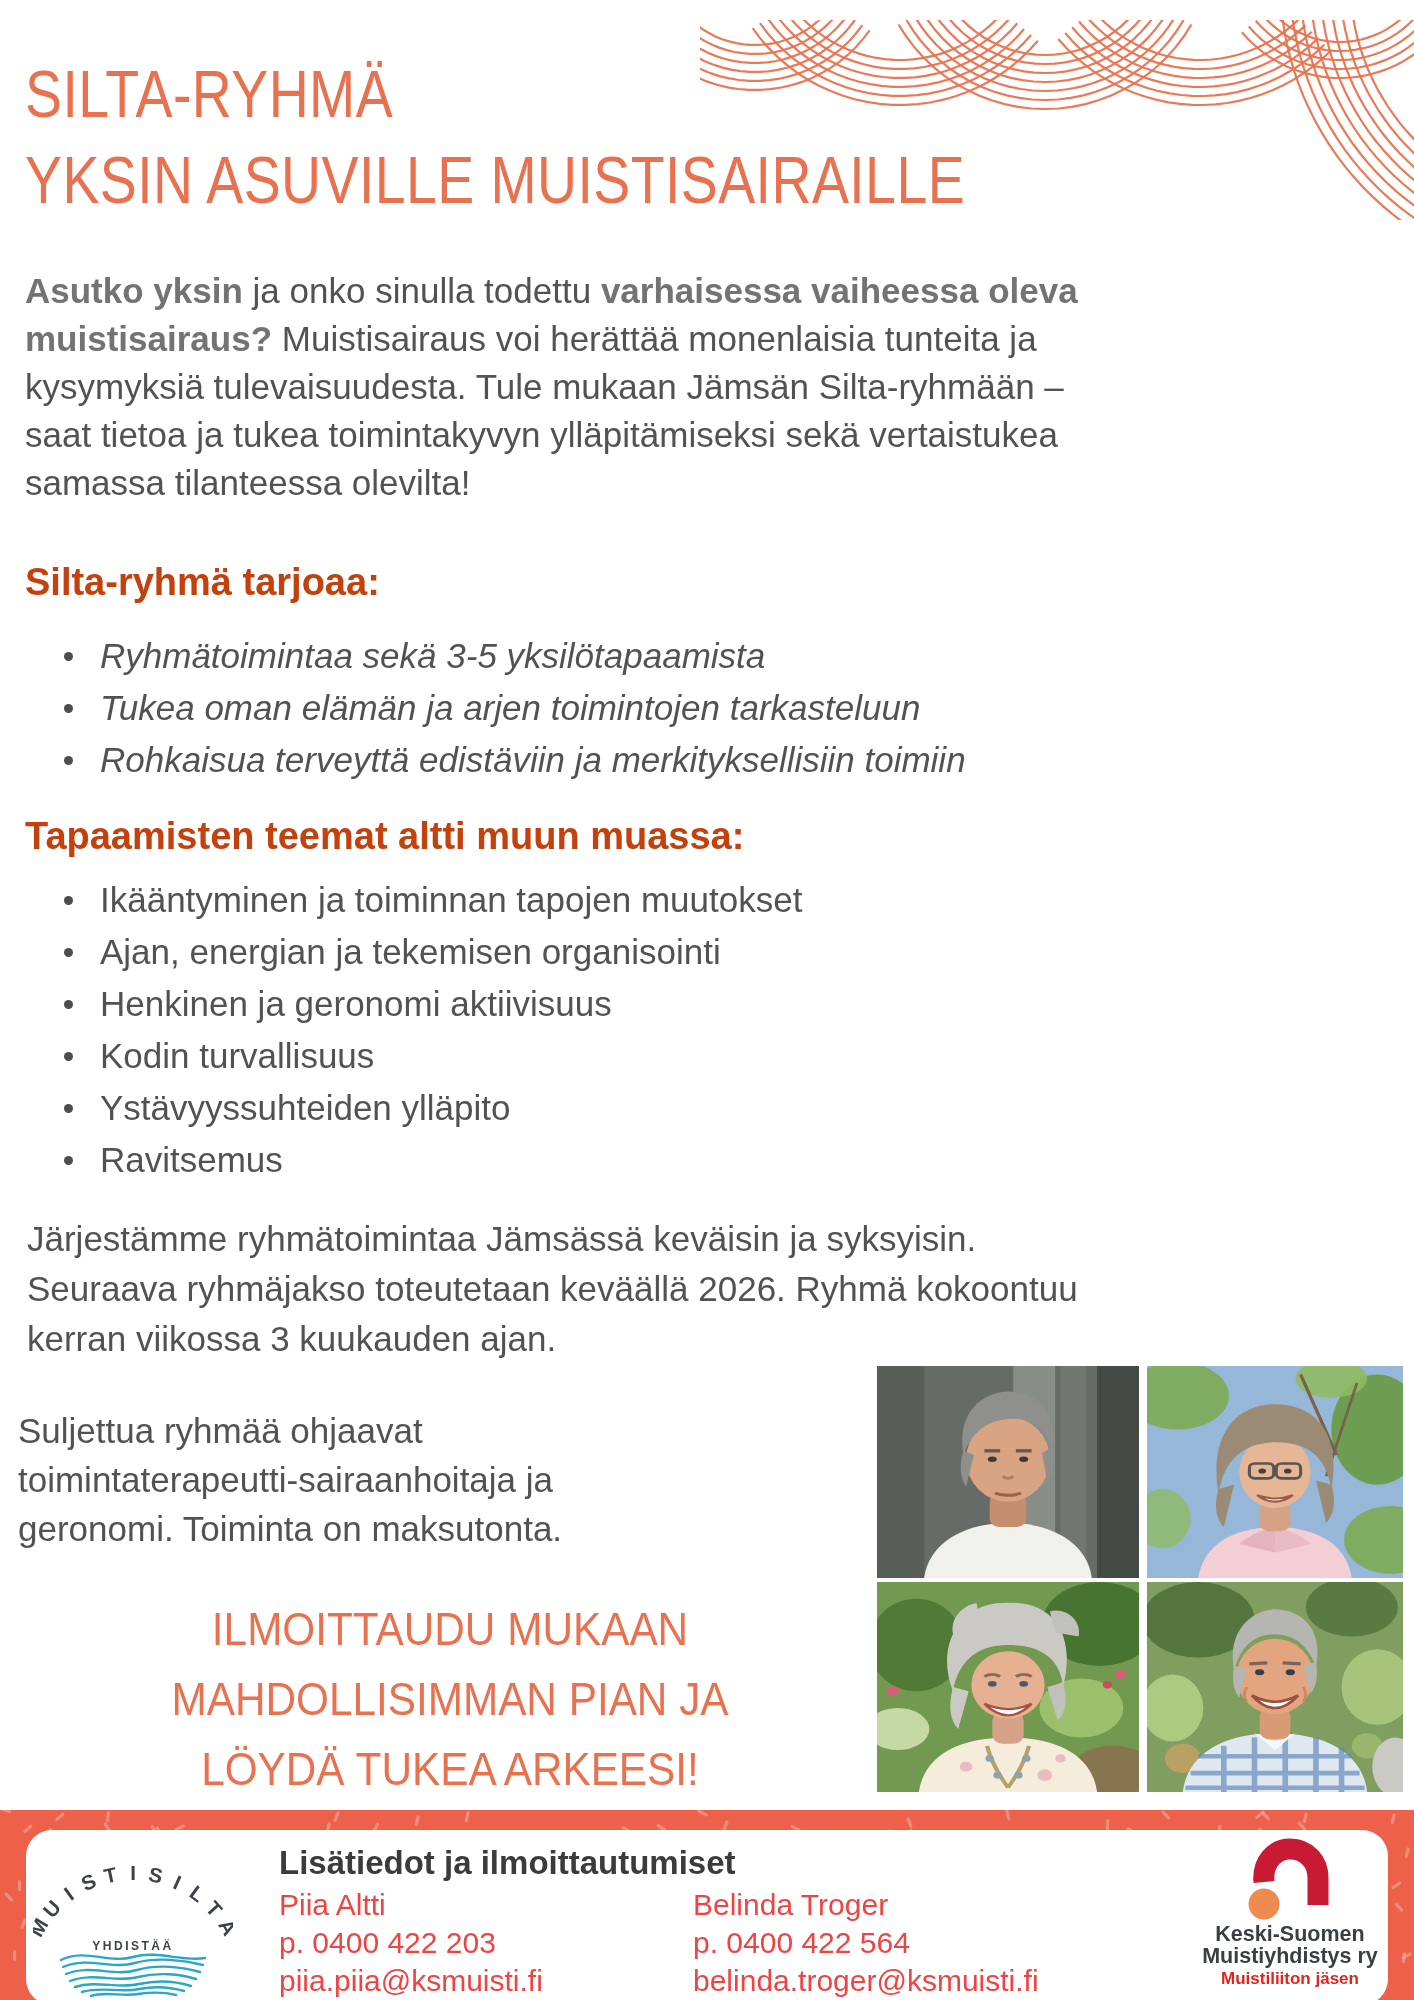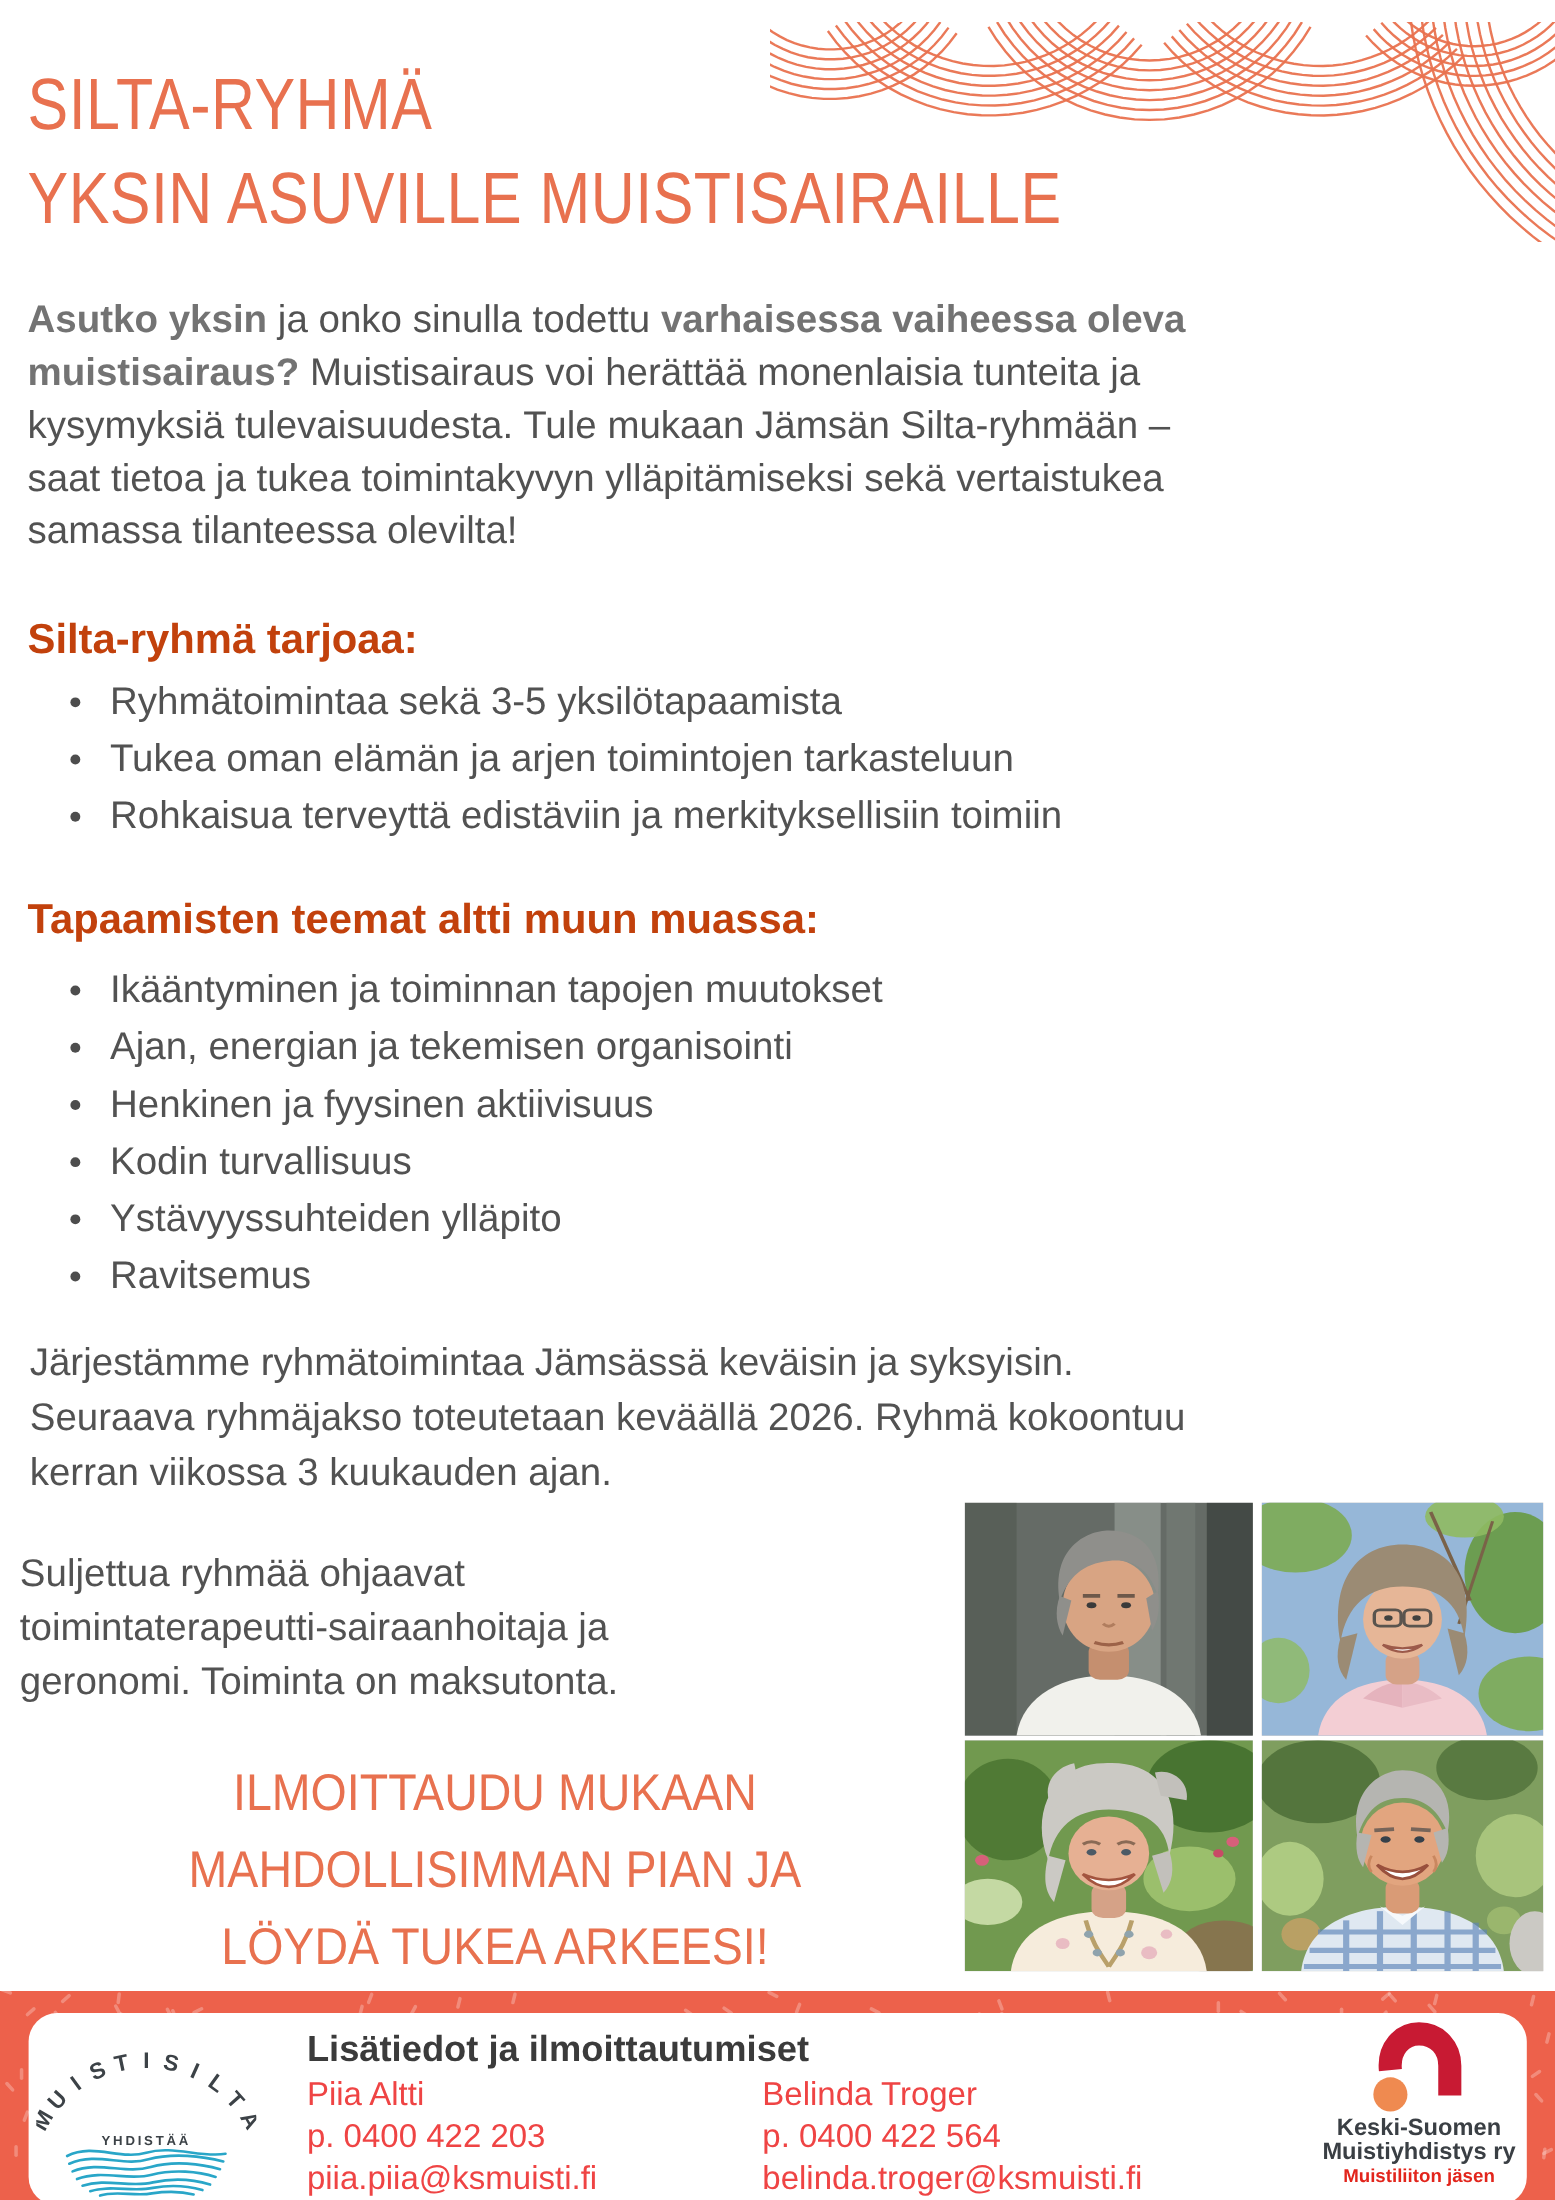--- a/index.html
+++ b/index.html
@@ -11,21 +11,21 @@
          letter-spacing:.5px;white-space:nowrap;}
   .title .cond{display:inline-block;transform:scaleX(.84);transform-origin:0 50%;}
   .t1{top:36px;} .t2{top:122px;}
   
   .para{position:absolute;font-size:35px;line-height:48px;white-space:nowrap;color:#525252;}
   #intro{left:25px;top:247px;}
   .b{font-weight:700;color:#737373;}
   .sec-h{position:absolute;left:25px;font-size:38px;font-weight:700;color:#c2410c;white-space:nowrap;}
   #offers-h{top:541px;} #themes-h{top:795px;}
   .list{position:absolute;left:64px;}
-  #offers-list{top:592px;} #themes-list{top:854px;}
+  #offers-list{top:610px;font-style:italic;} #themes-list{top:854px;}
   .li-row{height:52px;display:flex;align-items:center;}
   .dot{width:9px;height:9px;border-radius:50%;background:#4D4D4D;margin-right:27px;flex:none;}
   .li-text{font-size:35px;color:#525252;white-space:nowrap;}
   #schedule{left:27px;top:1194px;line-height:50px;}
   #guides{left:18px;top:1386px;line-height:49px;}
   
   .cta{position:absolute;left:60px;top:1574px;width:780px;text-align:center;color:#E8714F;
        font-size:47px;line-height:70px;white-space:nowrap;transform:scaleX(.9);
        transform-origin:50% 0;}
   
@@ -123,21 +123,21 @@
       <div class="li-row">
         <span class="dot"></span>
         <span class="li-text">Ikääntyminen ja toiminnan tapojen muutokset</span>
       </div>
       <div class="li-row">
         <span class="dot"></span>
         <span class="li-text">Ajan, energian ja tekemisen organisointi</span>
       </div>
       <div class="li-row">
         <span class="dot"></span>
-        <span class="li-text">Henkinen ja fyysinen aktiivisuus</span>
+        <span class="li-text">Henkinen ja geronomi aktiivisuus</span>
       </div>
       <div class="li-row">
         <span class="dot"></span>
         <span class="li-text">Kodin turvallisuus</span>
       </div>
       <div class="li-row">
         <span class="dot"></span>
         <span class="li-text">Ystävyyssuhteiden ylläpito</span>
       </div>
       <div class="li-row">

